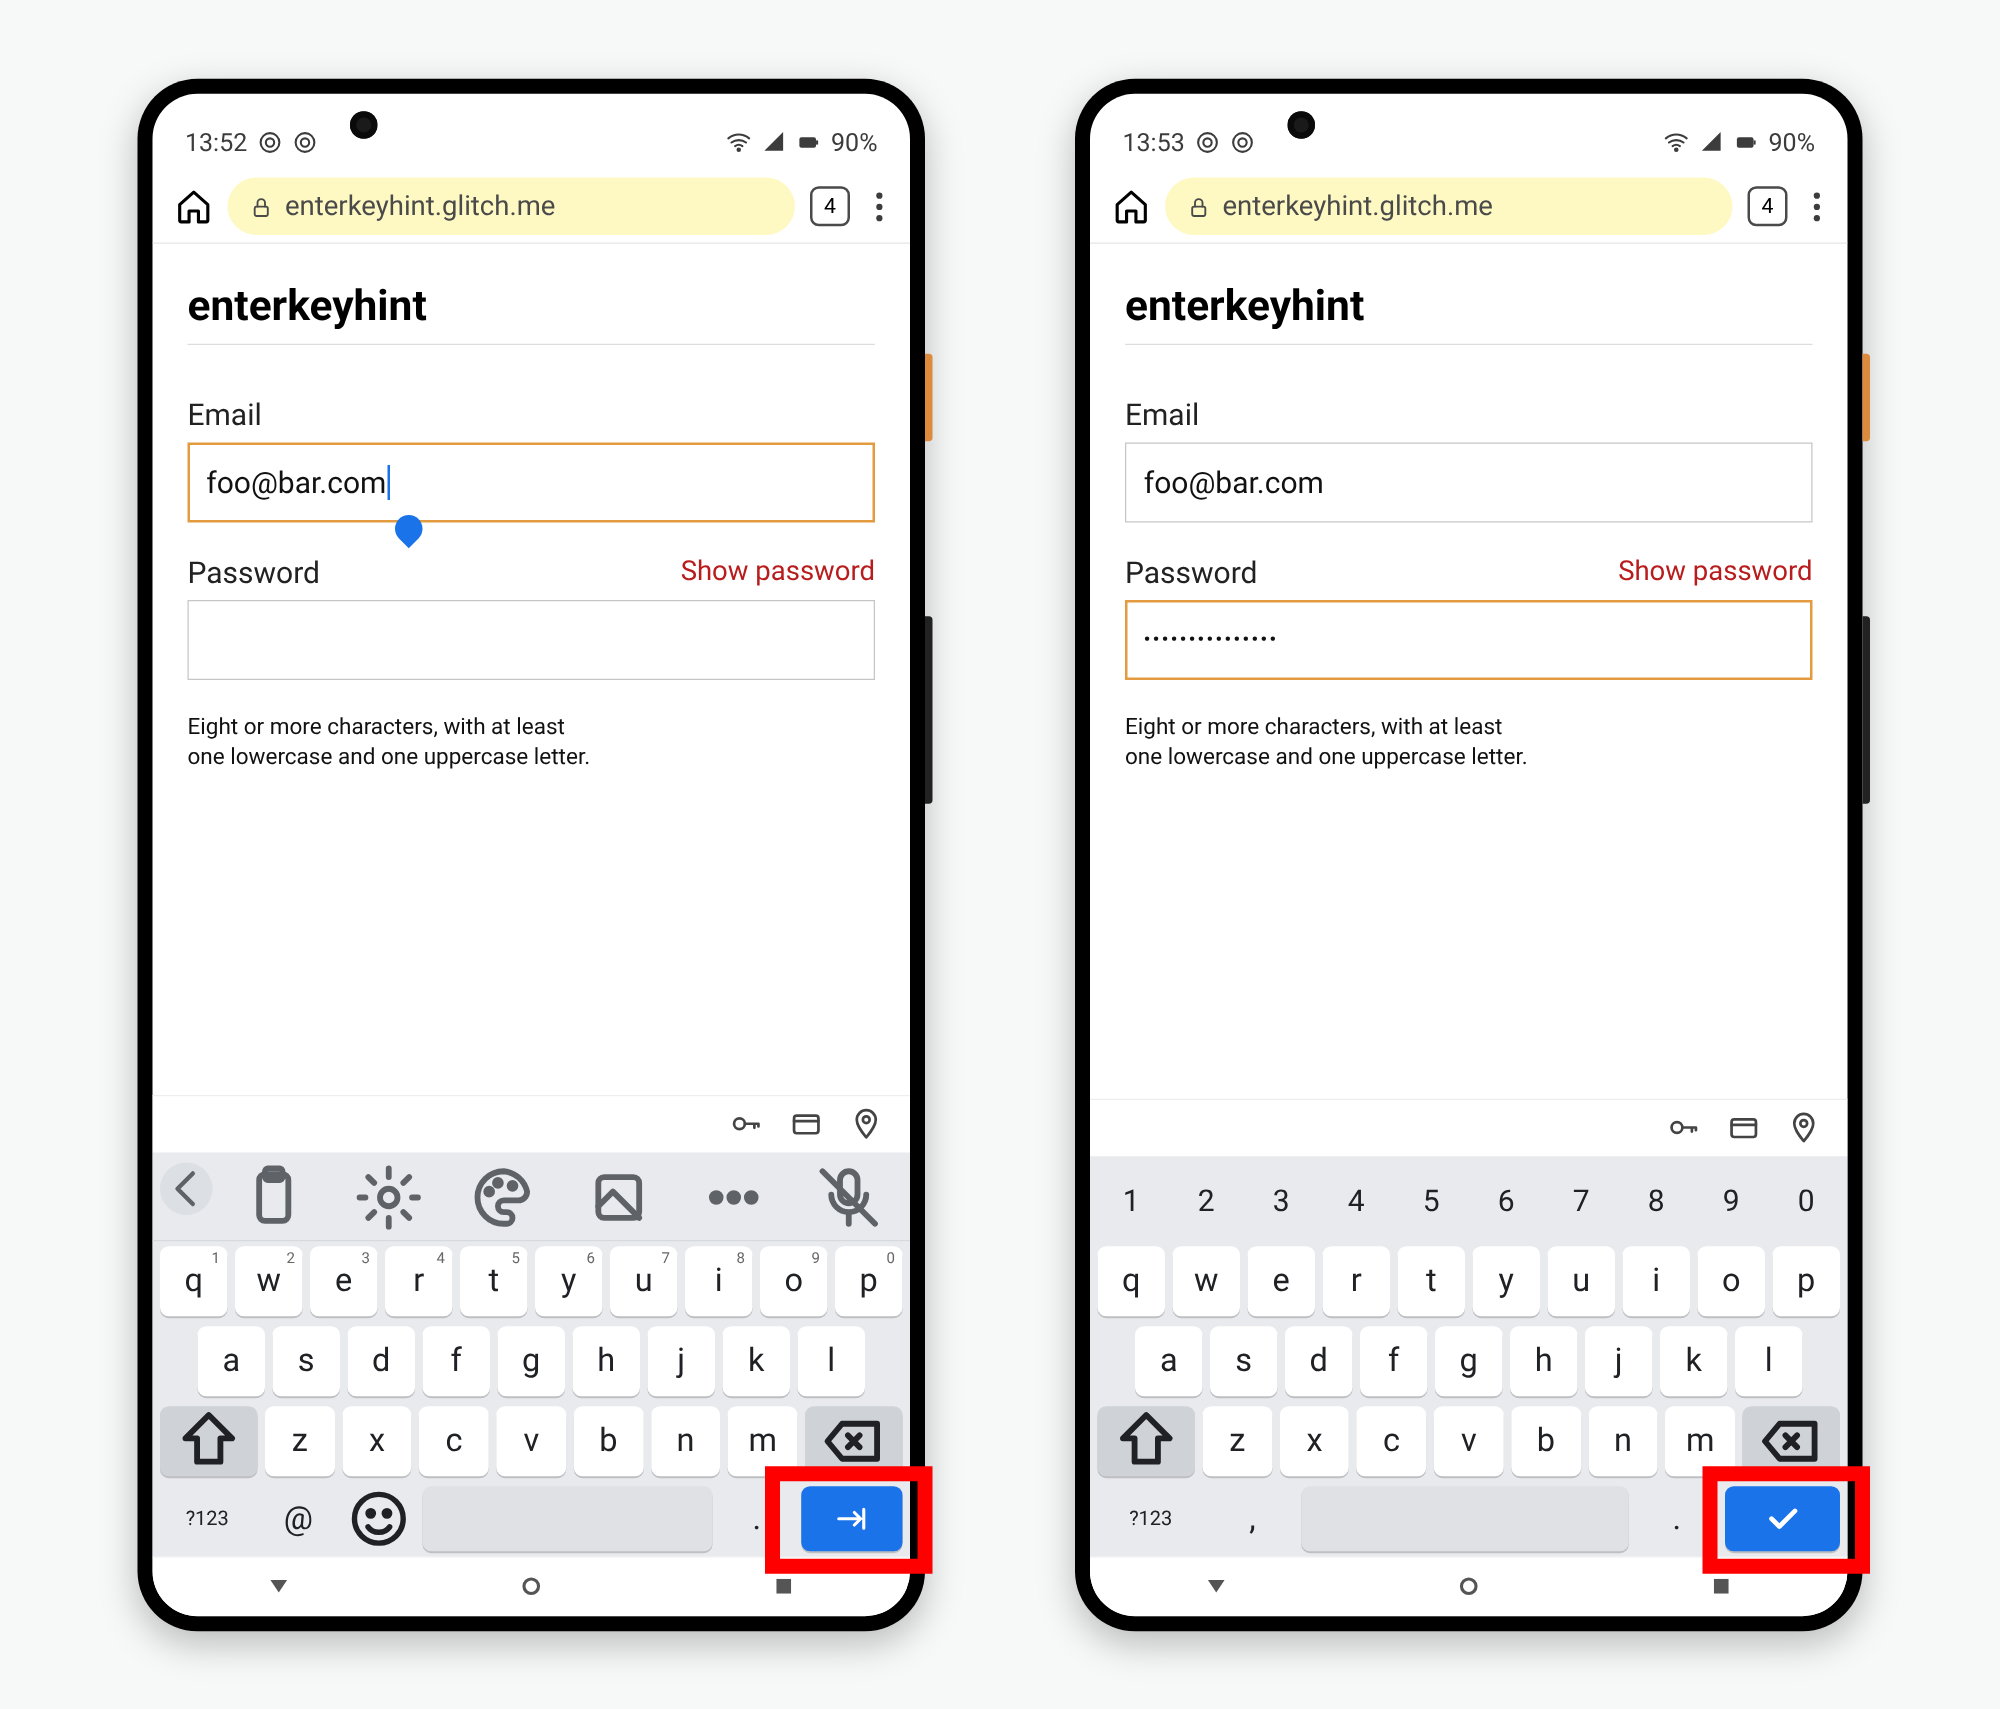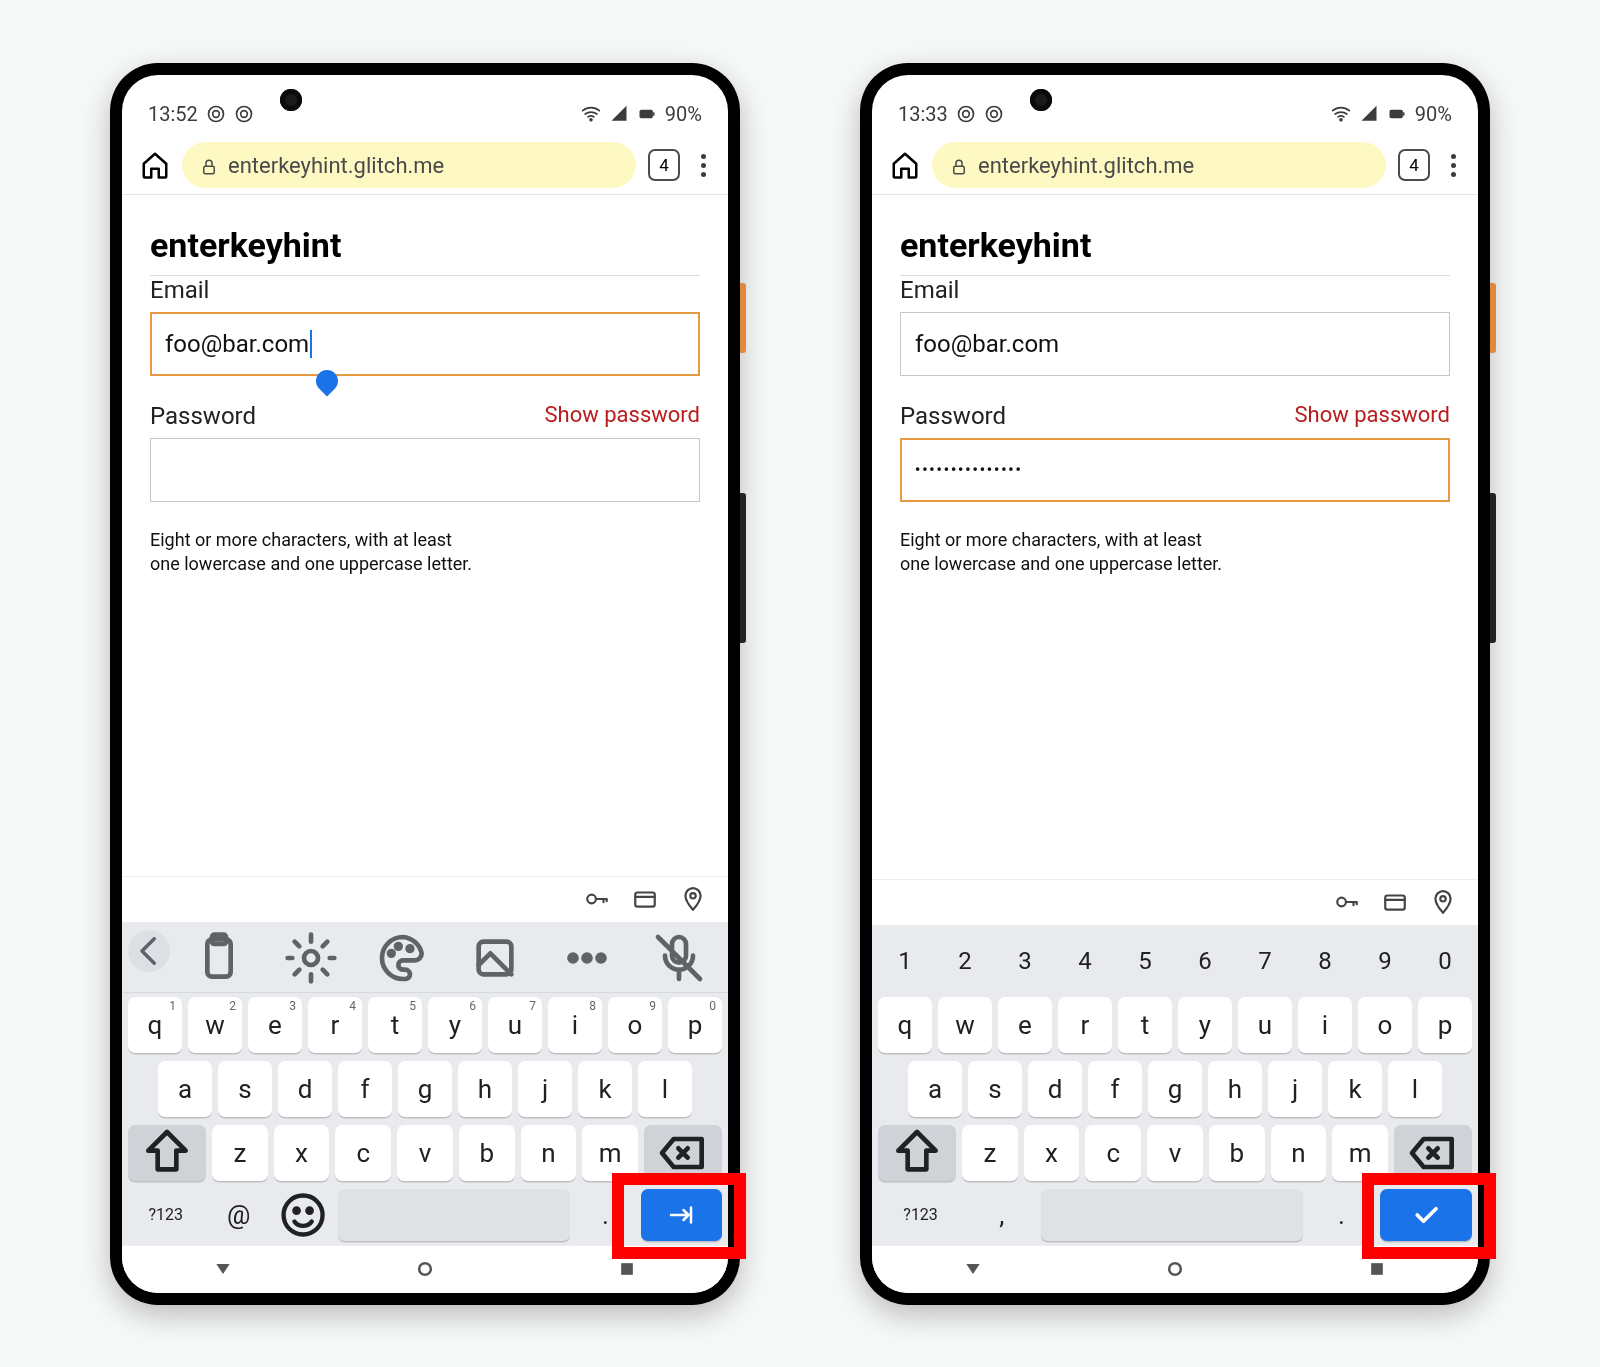--- a/index.html
+++ b/index.html
@@ -113,24 +113,25 @@
   
   .page {
     flex: 1;
     padding: 30px 28px 0 28px;
     overflow: hidden;
   }
   .page h1 {
     font-size: 34px;
     padding-bottom: 10px;
     border-bottom: 1px solid #ddd;
+    margin-bottom: 42px;
     font-weight: 700;
   }
   .field { margin-bottom: 26px; }
-  .lblrow { display: flex; justify-content: space-between; align-items: flex-start; margin-bottom: 8px;}
+  .lblrow { display: flex; justify-content: space-between; align-items: center; margin-bottom: 8px;}
   .lbl { font-size: 24px; color: #222; }
   .link { font-size: 22px; color: #b91c1c; }
   .input {
     position: relative;
     border: 1px solid #c6c6c6;
     padding: 12px 14px;
     height: 64px;
     font-size: 24px;
     color: #111;
     display: flex;
@@ -458,21 +459,21 @@
     </div>
   <div class="redbox" style="right: -6px; bottom: 46px; width: 134px; height: 86px;"></div>
 </div>
 
 <div class="phone">
   <div class="side-btn a"></div>
   <div class="side-btn b"></div>
   <div class="screen">
       <div class="statusbar">
     <div class="left">
-      <span>13:33</span>
+      <span>13:53</span>
       <span class="sb-ico">
             <svg width="100%" height="100%" viewBox="0 0 24 24" fill="none" stroke="currentColor" stroke-width="2" stroke-linecap="round" stroke-linejoin="round">
               <circle cx="12" cy="12" r="9"></circle>
               <circle cx="12" cy="12" r="4"></circle>
             </svg>
           </span>
       <span class="sb-ico">
             <svg width="100%" height="100%" viewBox="0 0 24 24" fill="none" stroke="currentColor" stroke-width="2" stroke-linecap="round" stroke-linejoin="round">
               <circle cx="12" cy="12" r="9"></circle>
               <circle cx="12" cy="12" r="4"></circle>

